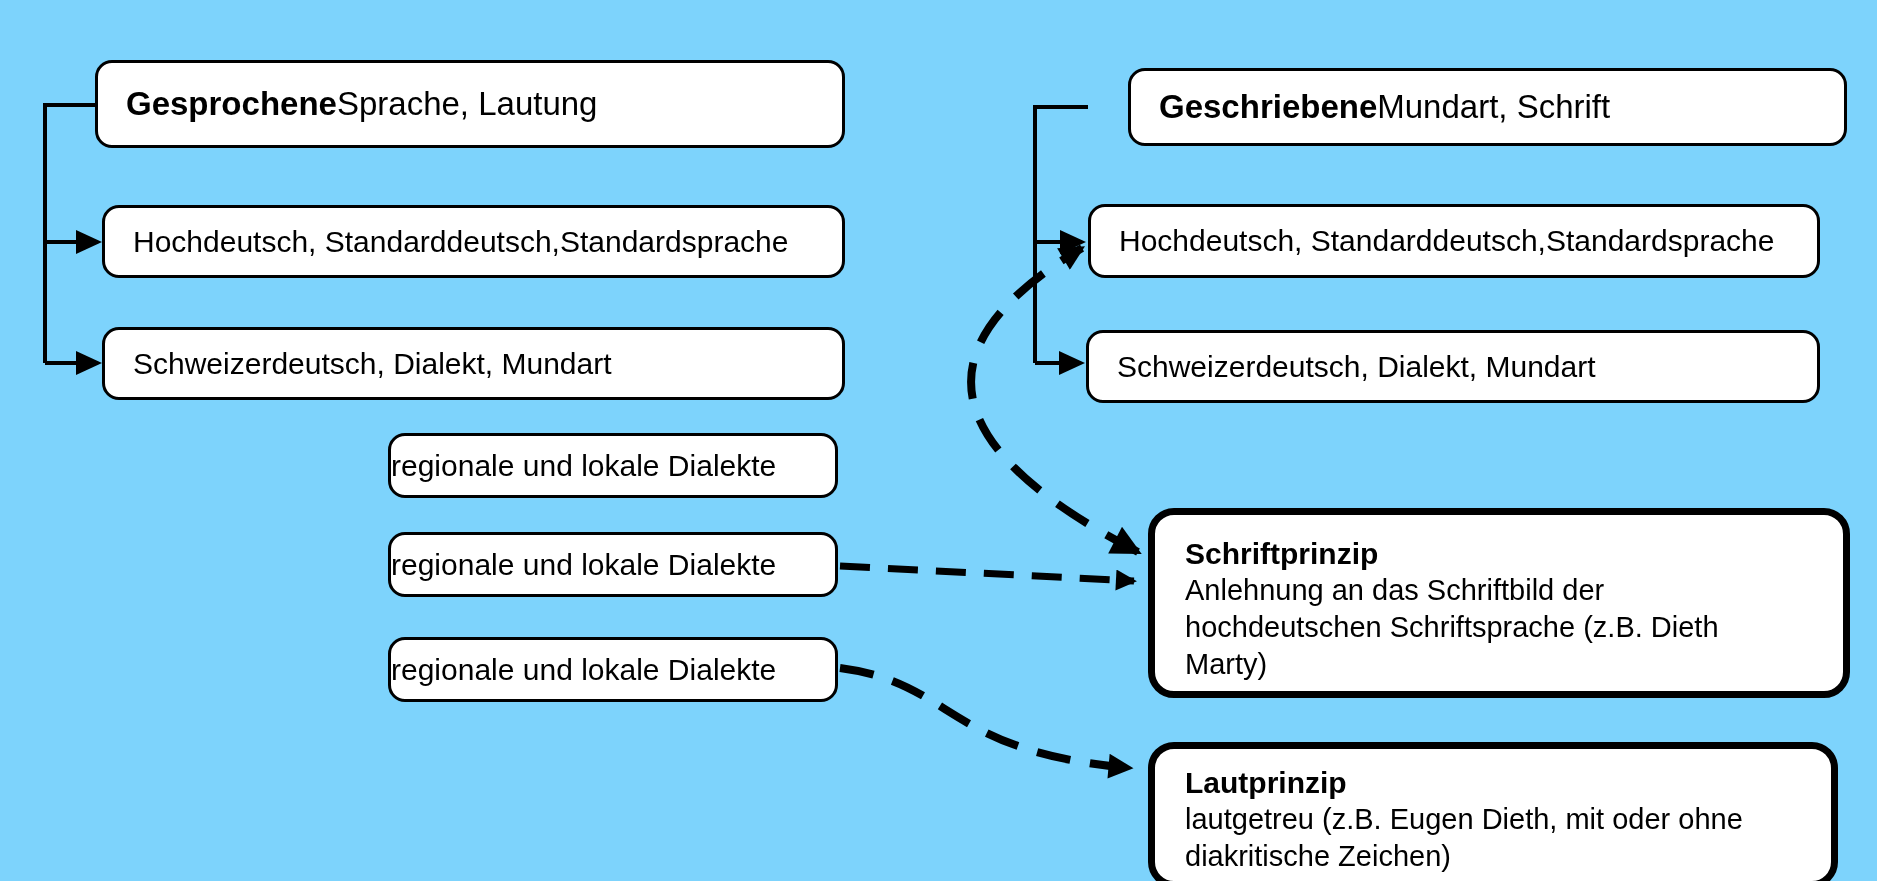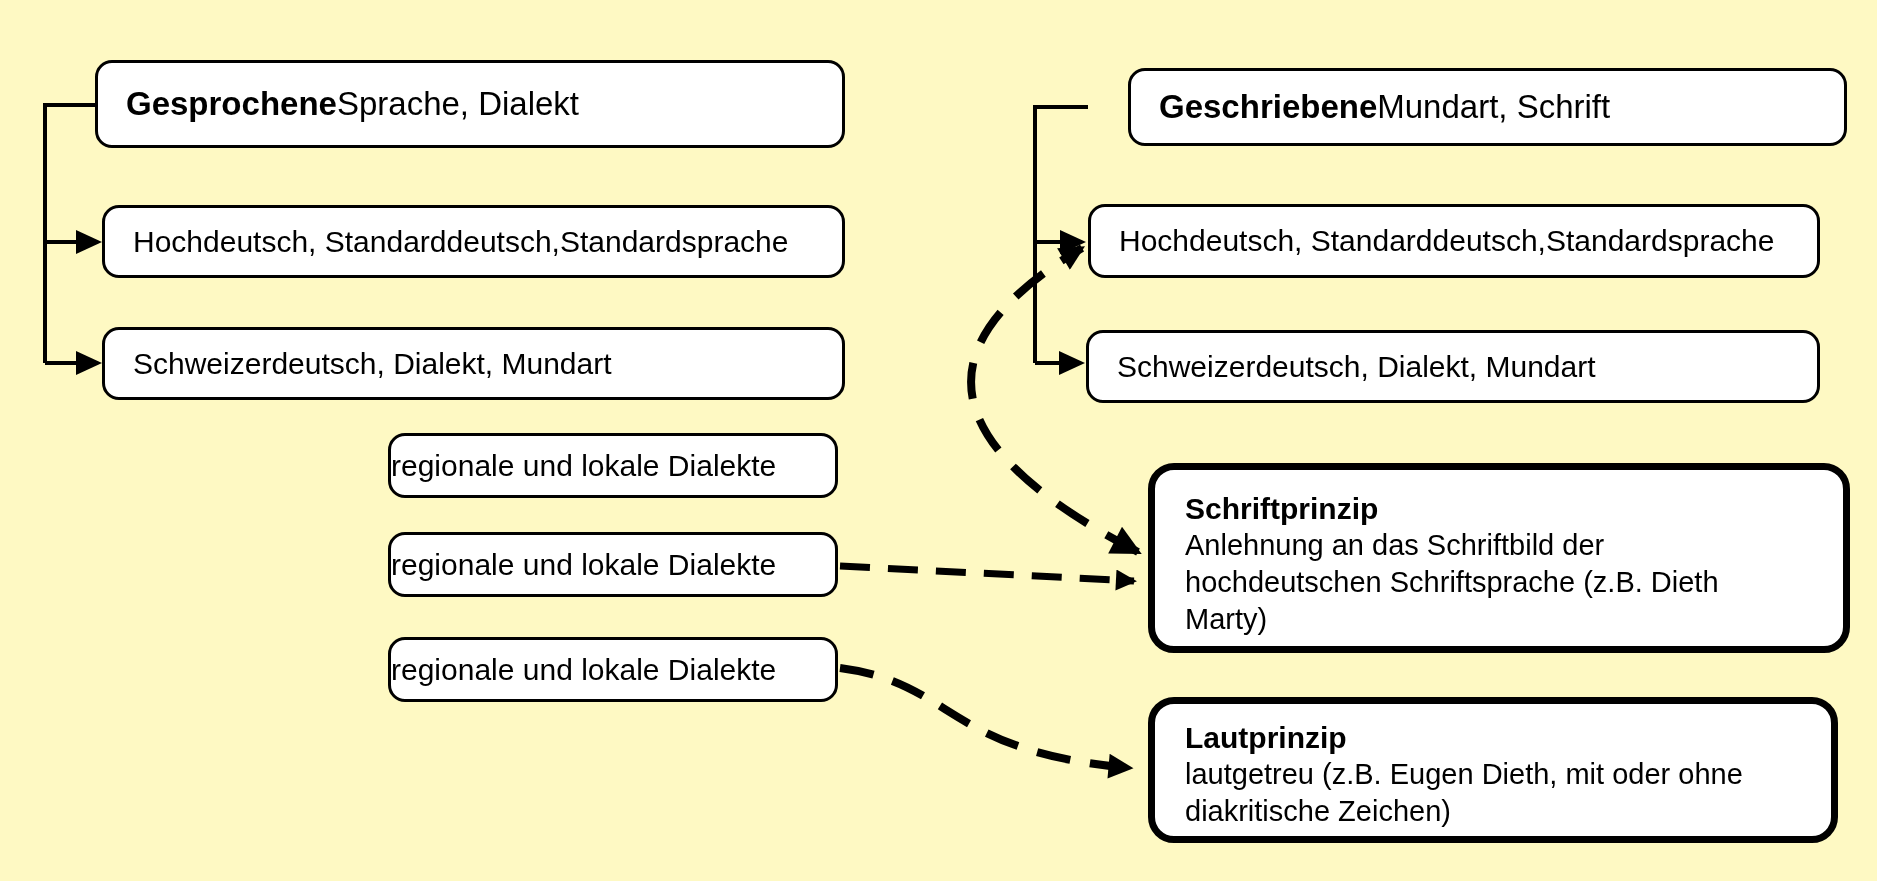--- a/index.html
+++ b/index.html
@@ -1,19 +1,19 @@
 <!DOCTYPE html>
 <html><head>
 <meta charset="utf-8">
 <style>
   html,body{margin:0;padding:0;background:#ffffff;}
   .canvas{
     position:relative;
     width:1877px;height:881px;
-    background:#fef9c3;
+    background:#7dd3fc;
     font-family:"Liberation Sans", sans-serif;
     color:#000;
     overflow:hidden;
   }
   .connectors{position:absolute;left:0;top:0;width:1877px;height:881px;}
   .box{
     position:absolute;
     box-sizing:border-box;
     background:#ffffff;
     border:3px solid #000;
@@ -29,20 +29,21 @@
   .pad{padding-left:28px;padding-right:10px;}
   .center{justify-content:flex-start;white-space:nowrap;}
   .principle{
     border-width:7px;
     border-radius:26px;
     display:block;
     white-space:normal;
     font-size:29px;
     line-height:37px;
     padding:20px 30px 0 30px;
+    margin-top:45px;
   }
   .principle .p-title{font-weight:bold;font-size:30px;}
   .principle .p-body{white-space:pre-line;}
 </style>
 </head>
 <body>
 
 <div class="canvas">
 
   <svg class="connectors" viewBox="0 0 1877 881" xmlns="http://www.w3.org/2000/svg">
@@ -68,21 +69,21 @@
 
     <path d="M 1138 552 Q 835 395 1082 248" fill="none" stroke="#000" stroke-width="8" stroke-dasharray="36 22" marker-start="url(#arrBig)" marker-end="url(#arrMed)"></path>
 
     <path d="M 840 566 L 1134 581" fill="none" stroke="#000" stroke-width="7" stroke-dasharray="30 18" marker-end="url(#arrSmall)"></path>
 
     <path d="M 840 668 C 955 683 945 752 1130 768" fill="none" stroke="#000" stroke-width="8" stroke-dasharray="34 20" marker-end="url(#arrMed)"></path>
   </svg>
 
   <div class="box title-box pad" style="left:95px;top:60px;width:750px;height:88px;">
     <span class="b">Gesprochene</span>
-      <span> Sprache, Dialekt</span>
+      <span> Sprache, Lautung</span>
   </div>
 
   <div class="box pad" style="left:102px;top:205px;width:743px;height:73px;">
     <span>Hochdeutsch, Standarddeutsch,Standardsprache</span>
   </div>
 
   <div class="box pad" style="left:102px;top:327px;width:743px;height:73px;">
     <span>Schweizerdeutsch, Dialekt, Mundart</span>
   </div>
 

